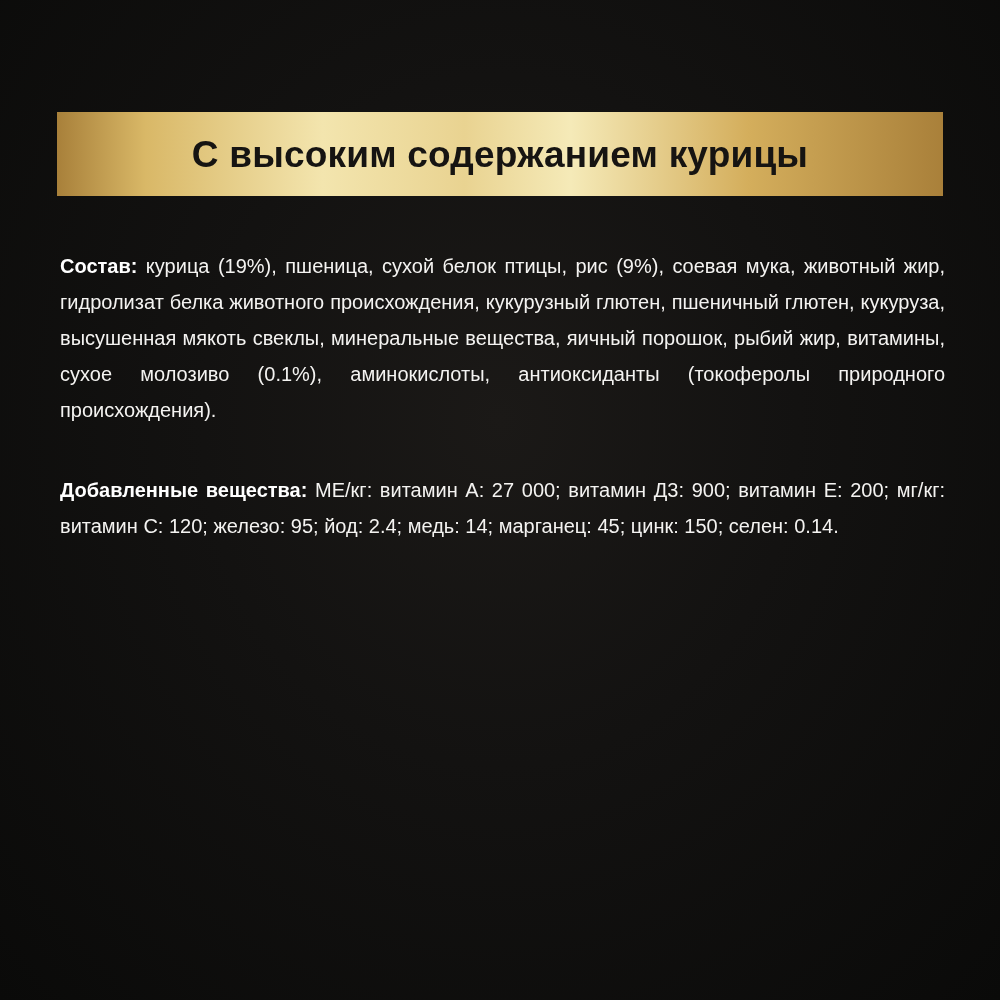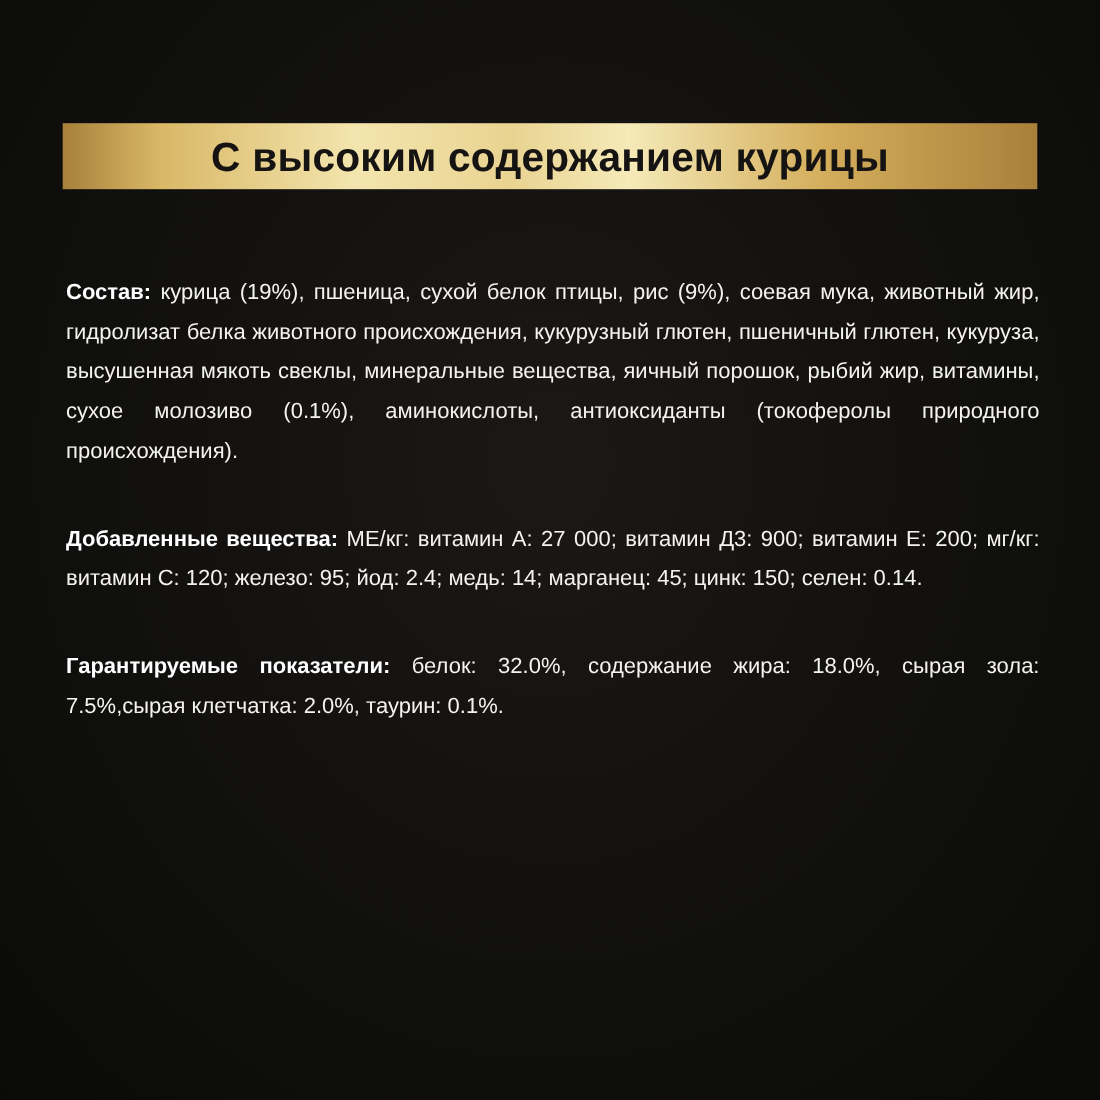--- a/index.html
+++ b/index.html
@@ -21,21 +21,21 @@
       radial-gradient(ellipse at 50% 42%, #1b1917 0%, #131211 42%, #0a0a09 100%);
     box-sizing: border-box;
   }
 
   
   .banner-wrap {
     position: absolute;
     top: 112px;
     left: 57px;
     width: 886px;
-    height: 60px;
+    height: 84px;
   }
   .banner {
     width: 100%;
     height: 100%;
     background: linear-gradient(90deg,
         #a8803a 0%,
         #d9b867 10%,
         #f3e5ae 30%,
         #e9d391 46%,
         #f5eab8 58%,
@@ -92,18 +92,15 @@
   <div class="content">
 
     <p class="para composition">
       <span class="lead">Состав:</span><span> курица (19%), пшеница, сухой белок птицы, рис (9%), соевая мука, животный жир, гидролизат белка животного происхождения, кукурузный глютен, пшеничный глютен, кукуруза, высушенная мякоть свеклы, минеральные вещества, яичный порошок, рыбий жир, витамины, сухое молозиво (0.1%), аминокислоты, антиоксиданты (токоферолы природного происхождения).</span>
     </p>
 
     <p class="para additives">
       <span class="lead">Добавленные вещества:</span><span> МЕ/кг: витамин А: 27 000; витамин Д3: 900; витамин Е: 200; мг/кг: витамин С: 120; железо: 95; йод: 2.4; медь: 14; марганец: 45; цинк: 150; селен: 0.14.</span>
     </p>
 
-    <p class="para guaranteed">
-      <span class="lead">Гарантируемые показатели:</span><span> белок: 32.0%, содержание жира: 18.0%, сырая зола: 7.5%,сырая клетчатка: 2.0%, таурин: 0.1%.</span>
-    </p>
 
   </div>
 </div>
 
 </body></html>

